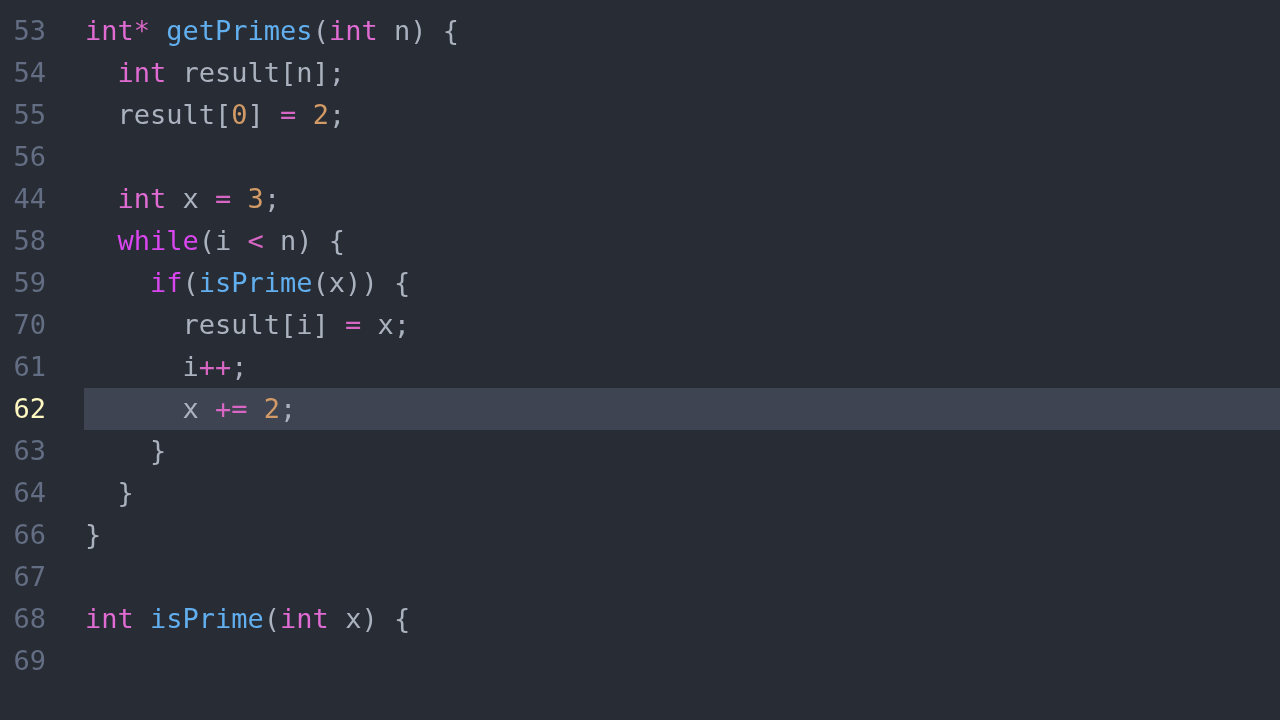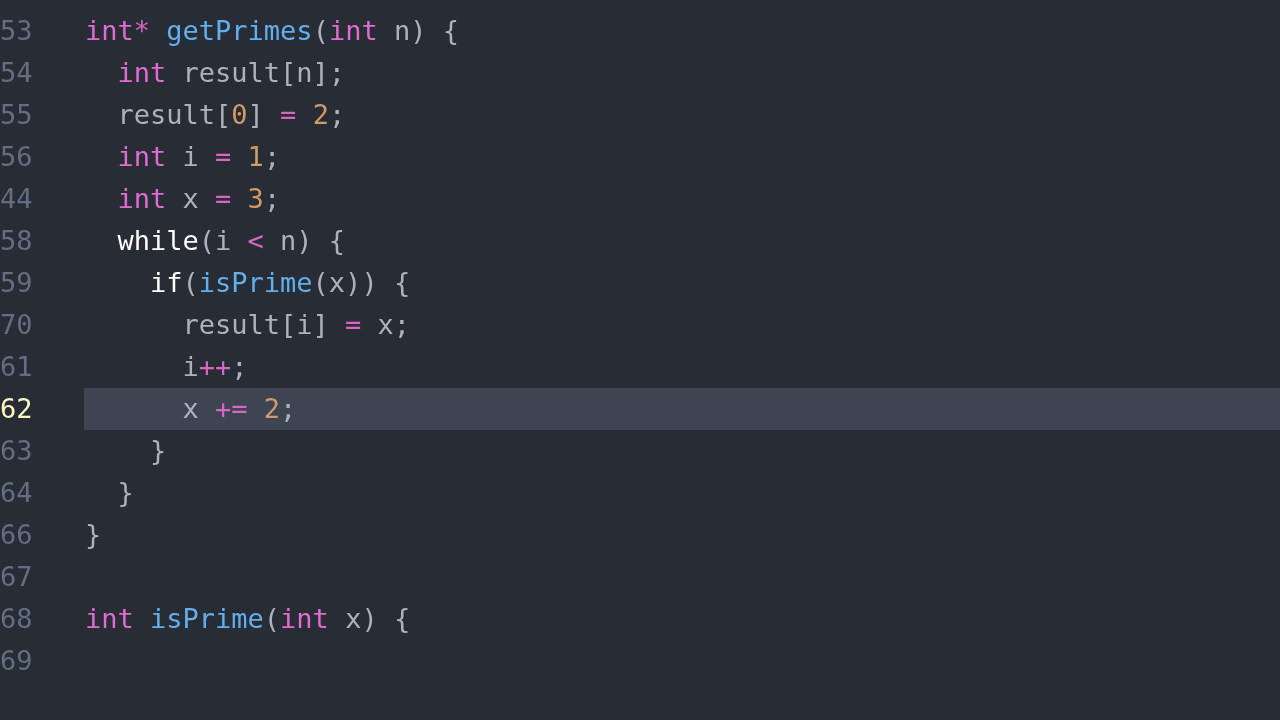--- a/index.html
+++ b/index.html
@@ -53,20 +53,21 @@
   }
 
   .gutter {
     position: absolute;
     left: 0;
     top: 0;
     width: 84px;
     height: 42px;
     box-sizing: border-box;
     padding-right: 38px;
+    text-align: right;
     font-size: 27px;
     line-height: 42px;
     color: #636d83;
     background: #282c34;
     z-index: 2;
   }
 
   .line.active .gutter {
     color: #fef9c3;
   }
@@ -77,36 +78,36 @@
     top: 0;
     height: 42px;
     line-height: 42px;
     z-index: 1;
     white-space: pre;
     color: #abb2bf;
     text-align: center;
   }
 
   
-  .t-keyword   { color: #ffffff; margin-top: 16px; }
+  .t-keyword   { color: #d946ef; margin-top: 16px; }
   .t-type      { color: #e06cd3; }
   .t-function  { color: #61afef; }
   .t-number    { color: #d19a66; }
   .t-operator  { color: #d866c4; }
   .t-plain     { color: #abb2bf; }
 </style>
 </head>
 <body>
 
 <div id="editor">
   <div class="code-lines" id="code-lines">
       <div class="line"><div class="line-bg"></div><div class="gutter">53</div><div class="content"><span class="t-type">int</span><span class="t-operator">*</span><span class="t-plain"> </span><span class="t-function">getPrimes</span><span class="t-plain">(</span><span class="t-type">int</span><span class="t-plain"> n) {</span></div></div>
       <div class="line"><div class="line-bg"></div><div class="gutter">54</div><div class="content"><span class="t-plain">  </span><span class="t-type">int</span><span class="t-plain"> result[n];</span></div></div>
       <div class="line"><div class="line-bg"></div><div class="gutter">55</div><div class="content"><span class="t-plain">  result[</span><span class="t-number">0</span><span class="t-plain">] </span><span class="t-operator">=</span><span class="t-plain"> </span><span class="t-number">2</span><span class="t-plain">;</span></div></div>
-      <div class="line"><div class="line-bg"></div><div class="gutter">56</div><div class="content"><span class="t-plain">  </span><span class="t-type">int</span><span class="t-plain"> i </span><span class="t-operator">=</span><span class="t-plain"> </span><span class="t-number">1</span><span class="t-plain">;</span></div></div>
+      <div class="line"><div class="line-bg"></div><div class="gutter">56</div></div>
       <div class="line"><div class="line-bg"></div><div class="gutter">44</div><div class="content"><span class="t-plain">  </span><span class="t-type">int</span><span class="t-plain"> x </span><span class="t-operator">=</span><span class="t-plain"> </span><span class="t-number">3</span><span class="t-plain">;</span></div></div>
       <div class="line"><div class="line-bg"></div><div class="gutter">58</div><div class="content"><span class="t-plain">  </span><span class="t-keyword">while</span><span class="t-plain">(i </span><span class="t-operator">&lt;</span><span class="t-plain"> n) {</span></div></div>
       <div class="line"><div class="line-bg"></div><div class="gutter">59</div><div class="content"><span class="t-plain">    </span><span class="t-keyword">if</span><span class="t-plain">(</span><span class="t-function">isPrime</span><span class="t-plain">(x)) {</span></div></div>
       <div class="line"><div class="line-bg"></div><div class="gutter">70</div><div class="content"><span class="t-plain">      result[i] </span><span class="t-operator">=</span><span class="t-plain"> x;</span></div></div>
       <div class="line"><div class="line-bg"></div><div class="gutter">61</div><div class="content"><span class="t-plain">      i</span><span class="t-operator">++</span><span class="t-plain">;</span></div></div>
       <div class="line active"><div class="line-bg"></div><div class="gutter">62</div><div class="content"><span class="t-plain">      x </span><span class="t-operator">+=</span><span class="t-plain"> </span><span class="t-number">2</span><span class="t-plain">;</span></div></div>
       <div class="line"><div class="line-bg"></div><div class="gutter">63</div><div class="content"><span class="t-plain">    }</span></div></div>
       <div class="line"><div class="line-bg"></div><div class="gutter">64</div><div class="content"><span class="t-plain">  }</span></div></div>
       <div class="line"><div class="line-bg"></div><div class="gutter">66</div><div class="content"><span class="t-plain">}</span></div></div>
       <div class="line"><div class="line-bg"></div><div class="gutter">67</div><div class="content"></div></div>

